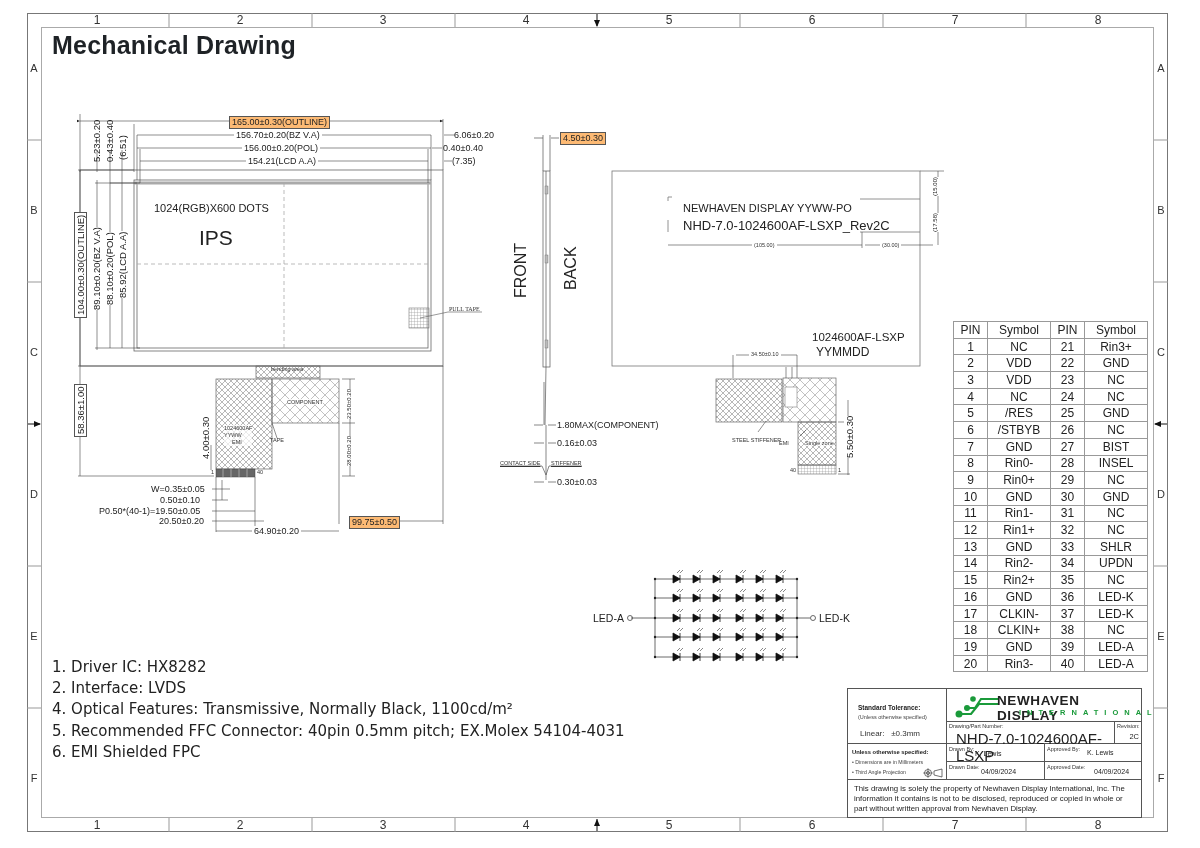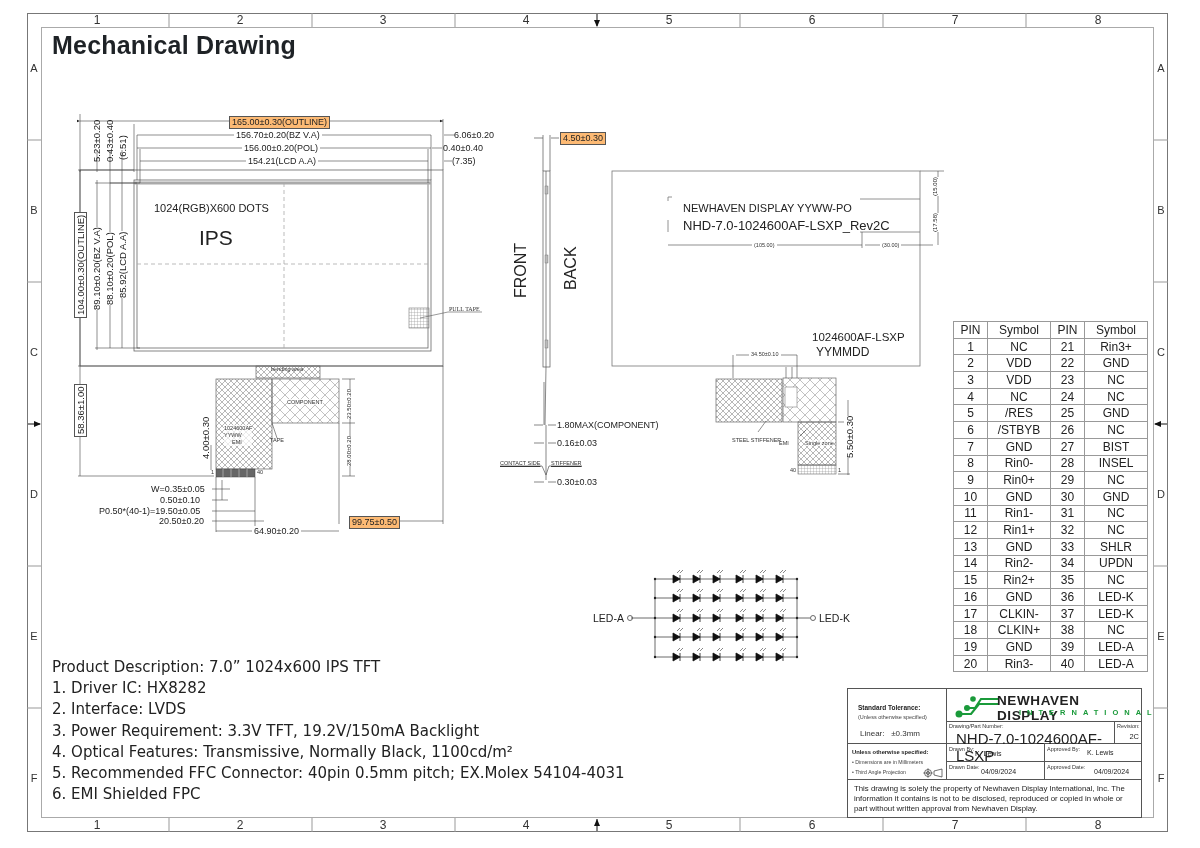--- a/index.html
+++ b/index.html
@@ -659,24 +659,22 @@
       <tr>
         <td class="c1">20</td>
         <td class="c2">Rin3-</td>
         <td class="c3">40</td>
         <td class="c4">LED-A</td>
       </tr>
     </tbody>
 </table>
 
 <div class="desc">
-  <div>Product Description: 7.0” 1024x600 IPS TFT</div>
   <div>1. Driver IC: HX8282</div>
   <div>2. Interface: LVDS</div>
-  <div>3. Power Requirement: 3.3V TFT, 19.2V/150mA Backlight</div>
   <div>4. Optical Features: Transmissive, Normally Black, 1100cd/m²</div>
   <div>5. Recommended FFC Connector: 40pin 0.5mm pitch; EX.Molex 54104-4031</div>
   <div>6. EMI Shielded FPC</div>
 </div>
 
 <div class="tb">
   <div class="cell" style="left:0;top:0;width:99px;height:55px;border-right:1px solid #555;border-bottom:1px solid #555">
     <div style="position:absolute;left:10px;top:15px;font-weight:bold;font-size:6.5px">Standard Tolerance:</div>
     <div style="position:absolute;left:10px;top:25px;font-size:5.5px;color:#444">(Unless otherwise specified)</div>
     <div style="position:absolute;left:12px;top:40px;font-size:8px;color:#333">

